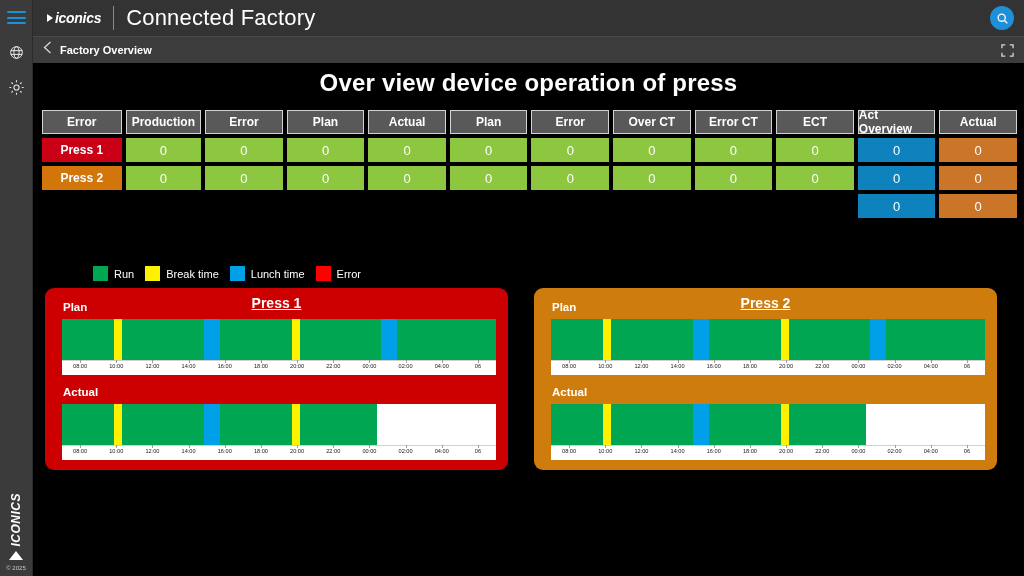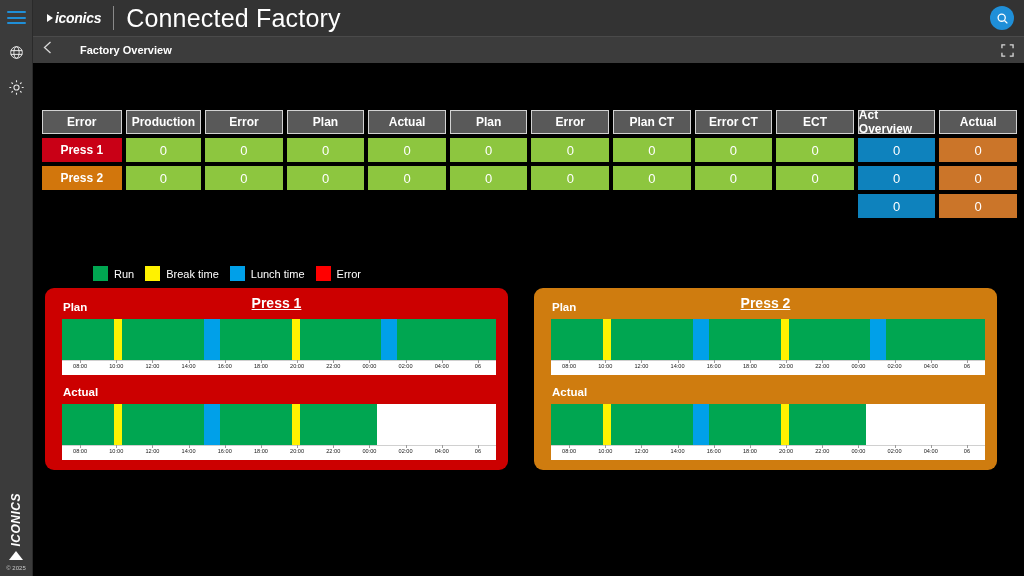--- a/index.html
+++ b/index.html
@@ -47,36 +47,36 @@
   }
   .logo-wrap { display: flex; align-items: center; padding-left: 14px; }
   .logo-tri {
     width: 0; height: 0; border-top: 4px solid transparent;
     border-bottom: 4px solid transparent; border-left: 6px solid #ffffff; margin-right: 2px;
   }
   .logo-text {
     color: #ffffff; font-size: 14px; font-weight: bold; font-style: italic; letter-spacing: -0.3px;
   }
   .logo-div { width: 1px; height: 24px; background: #8a8a8a; margin: 0 12px 0 12px; }
-  .app-title { color: #ffffff; font-size: 25px; font-weight: 300; letter-spacing: .2px; }
+  .app-title { color: #ffffff; font-size: 22px; font-weight: 300; letter-spacing: .2px; }
   .datetime {
     position: absolute; left: 0; right: 0; text-align: center;
     color: #ffffff; font-size: 13px; pointer-events: none;
   }
   .search-btn {
     position: absolute; right: 10px; top: 6px;
     width: 24px; height: 24px; border-radius: 50%;
     background: #1f8fd8; display: flex; align-items: center; justify-content: center;
   }
 
   
   .crumbbar {
     position: absolute; left: 33px; top: 36px; width: 991px; height: 27px;
     background: #3c3c3c; border-top: 1px solid #4a4a4a;
-    display: flex; align-items: center; gap: 20px;
+    display: flex; align-items: center;
   }
   .crumb-back { color: #cfcfcf; font-size: 14px; padding: 0 8px 2px 10px; }
   .crumb-text { color: #ffffff; font-size: 11px; font-weight: bold; }
   .fs-icon { position: absolute; right: 10px; top: 7px; width: 13px; height: 13px; }
 
   
   .stage {
     position: absolute; left: 33px; top: 63px; width: 991px; height: 513px; background: #000;
   }
   .page-title {
@@ -207,31 +207,32 @@
     <svg class="fs-icon" viewBox="0 0 14 14" fill="none" stroke="#d8d8d8" stroke-width="1.4">
       <polyline points="1,4.6 1,1 4.6,1"></polyline>
         <polyline points="9.4,1 13,1 13,4.6"></polyline>
       <polyline points="13,9.4 13,13 9.4,13"></polyline>
         <polyline points="4.6,13 1,13 1,9.4"></polyline>
     </svg>
   </div>
 
   <div class="stage">
 
+    <div class="page-title">Over view device operation of press</div>
 
     <div class="tbl">
       <div class="trow" id="hdr-row">
           <div class="cell hdr w0">Error</div>
           <div class="cell hdr w1">Production</div>
           <div class="cell hdr w2">Error</div>
           <div class="cell hdr w3">Plan</div>
           <div class="cell hdr w4">Actual</div>
           <div class="cell hdr w5">Plan</div>
           <div class="cell hdr w6">Error</div>
-          <div class="cell hdr w7">Plan CT</div>
+          <div class="cell hdr w7">Over CT</div>
           <div class="cell hdr w8">Error CT</div>
           <div class="cell hdr w9">ECT</div>
           <div class="cell hdr w10">Act Overview</div>
           <div class="cell hdr w11">Actual</div>
         </div>
       <div class="trow" id="row-0">
           <div class="cell w0 c-red">Press 1</div>
           <div class="cell w1 c-green">0</div>
           <div class="cell w2 c-green">0</div>
           <div class="cell w3 c-green">0</div>

